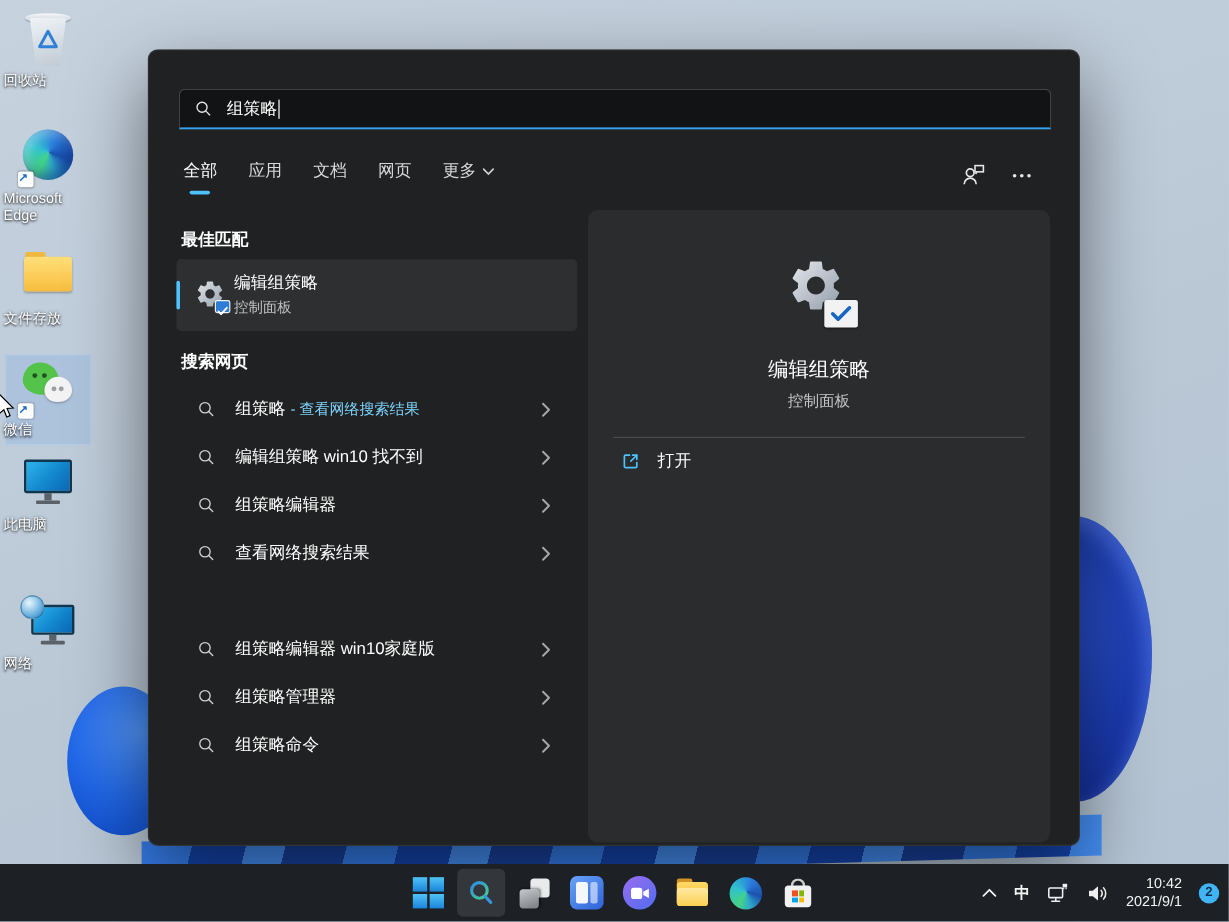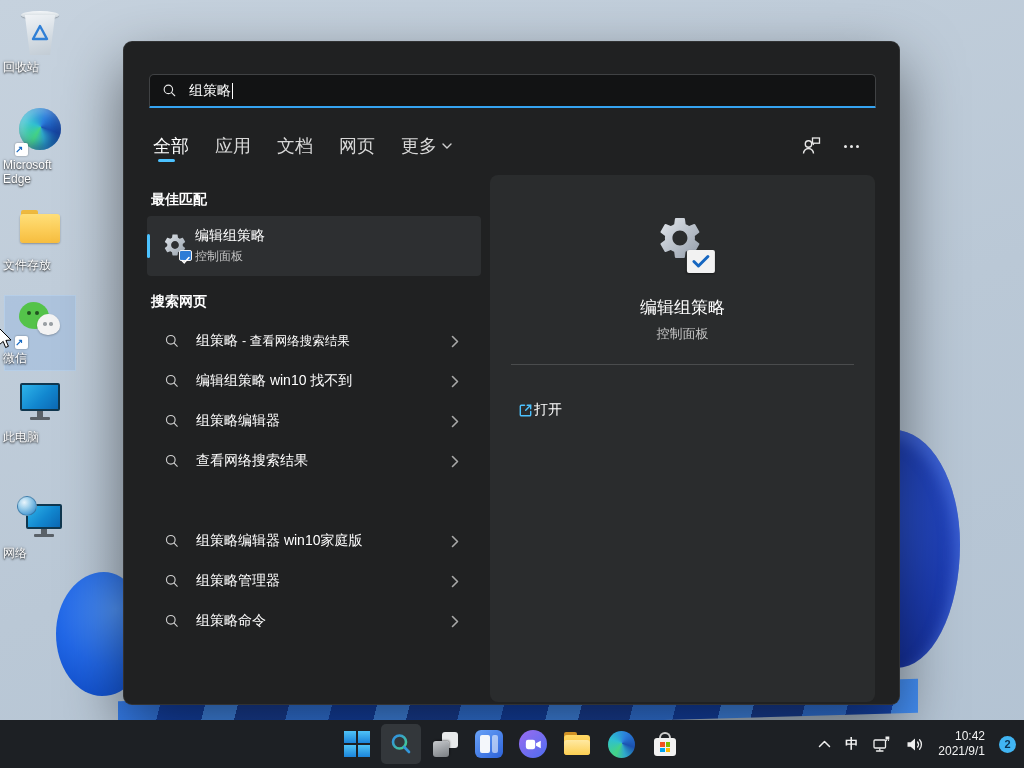--- a/index.html
+++ b/index.html
@@ -74,51 +74,51 @@
   .win { position:absolute; left:123px; top:41px; width:777px; height:664px; background:#202122;
     border:1px solid rgba(255,255,255,.08); border-radius:9px; z-index:5;
     box-shadow:0 24px 60px rgba(0,0,0,.5); color:#fff; }
   .searchbox { position:absolute; left:25px; top:32px; width:727px; height:34px;
     background:#121314; border:1px solid #404244; border-bottom:2px solid #35a3f1;
     border-radius:5px 5px 1px 1px; display:flex; align-items:center; padding:0 12px; }
   .searchbox .q { margin-left:12px; font-size:14px; color:#fff; }
   .caret { display:inline-block; width:1px; height:16px; background:#fff; margin-left:1px; vertical-align:-3px; }
 
   .tabs { position:absolute; left:29px; top:92px; display:flex; gap:26px; align-items:center; }
-  .tab { font-size:18px; color:#d8d8d8; padding-bottom:4px; position:relative; cursor:default; display:flex; align-items:center; gap:5px;}
+  .tab { font-size:14px; color:#d8d8d8; padding-bottom:4px; position:relative; cursor:default; display:flex; align-items:center; gap:5px;}
   .tab.active { color:#fff; }
   .pill { position:absolute; left:34px; top:117px; width:17px; height:3px; border-radius:2px; background:#4cc2ff; }
   .hdr-icons { position:absolute; right:40px; top:94px; display:flex; gap:22px; align-items:center; }
   .dots { display:flex; gap:3px; } .dots i { width:3px; height:3px; border-radius:50%; background:#e8e8e8; }
 
   .sec-h { position:absolute; left:27px; font-size:14px; font-weight:bold; color:#fff; }
   .best-item { position:absolute; left:23px; top:174px; width:334px; height:60px; background:#2d2f31;
     border-radius:4px; }
   .best-accent { position:absolute; left:0; top:18px; width:3px; height:24px; border-radius:2px; background:#4cc2ff; }
   .best-ic { position:absolute; left:15px; top:16px; width:28px; height:28px; }
   .chk-s { position:absolute; right:-2px; bottom:-1px; width:13px; height:11px; background:#2e7cd6;
     border:1px solid #f0f0f0; border-radius:2px; }
   .best-t { position:absolute; left:48px; top:11px; font-size:14px; color:#fff; }
   .best-s { position:absolute; left:48px; top:32px; font-size:12px; color:#c2c2c2; }
 
   .sug { position:absolute; left:23px; width:334px; height:40px; display:flex; align-items:center; }
   .sug .ic { margin-left:17px; display:flex; }
   .sug .tx { margin-left:16px; font-size:14px; color:#fff; white-space:nowrap; }
-  .sug .nt { font-size:12.5px; color:#ffffff; margin-left:4px; }
+  .sug .nt { font-size:12.5px; color:#7dd3fc; margin-left:4px; }
   .sug .chev { position:absolute; right:22px; display:flex; }
 
   .card { position:absolute; left:366px; top:133px; width:385px; height:527px; background:#2a2c2d;
     border-radius:8px; }
   .card .gear-wrap { position:absolute; left:50%; top:38px; transform:translateX(-54%); width:52px; height:60px; }
   .chk-b { position:absolute; right:-8px; bottom:0; width:28px; height:23px; background:#f2f2f2;
     border-radius:2px; box-shadow:0 1px 2px rgba(0,0,0,.4); display:flex; align-items:center; justify-content:center; }
   .card .t { position:absolute; top:121px; width:100%; text-align:center; font-size:17px; color:#fff; }
   .card .s { position:absolute; top:150px; width:100%; text-align:center; font-size:13px; color:#c5c5c5; }
   .card .div { position:absolute; left:21px; top:189px; width:343px; height:1px; background:#4a4c4d; }
-  .open-row { position:absolute; left:27px; top:220px; display:flex; align-items:center; height:30px; }
+  .open-row { position:absolute; left:27px; top:194px; display:flex; align-items:center; gap:14px; height:30px; }
   .open-row .ol { font-size:14px; color:#fff; }
 
   
   .bar { position:absolute; left:0; top:720px; width:1024px; height:48px; background:#1d2024; z-index:10; }
   .tb { position:absolute; top:4px; width:40px; height:40px; border-radius:5px; display:flex;
     align-items:center; justify-content:center; }
   .tb.active { background:#33373b; }
   .winlogo { display:grid; grid-template-columns:12px 12px; grid-template-rows:12px 12px; gap:2px; }
   .winlogo i { background:linear-gradient(180deg,#4fc3f7,#1b84da); }
   .tview { position:relative; width:27px; height:27px; }

